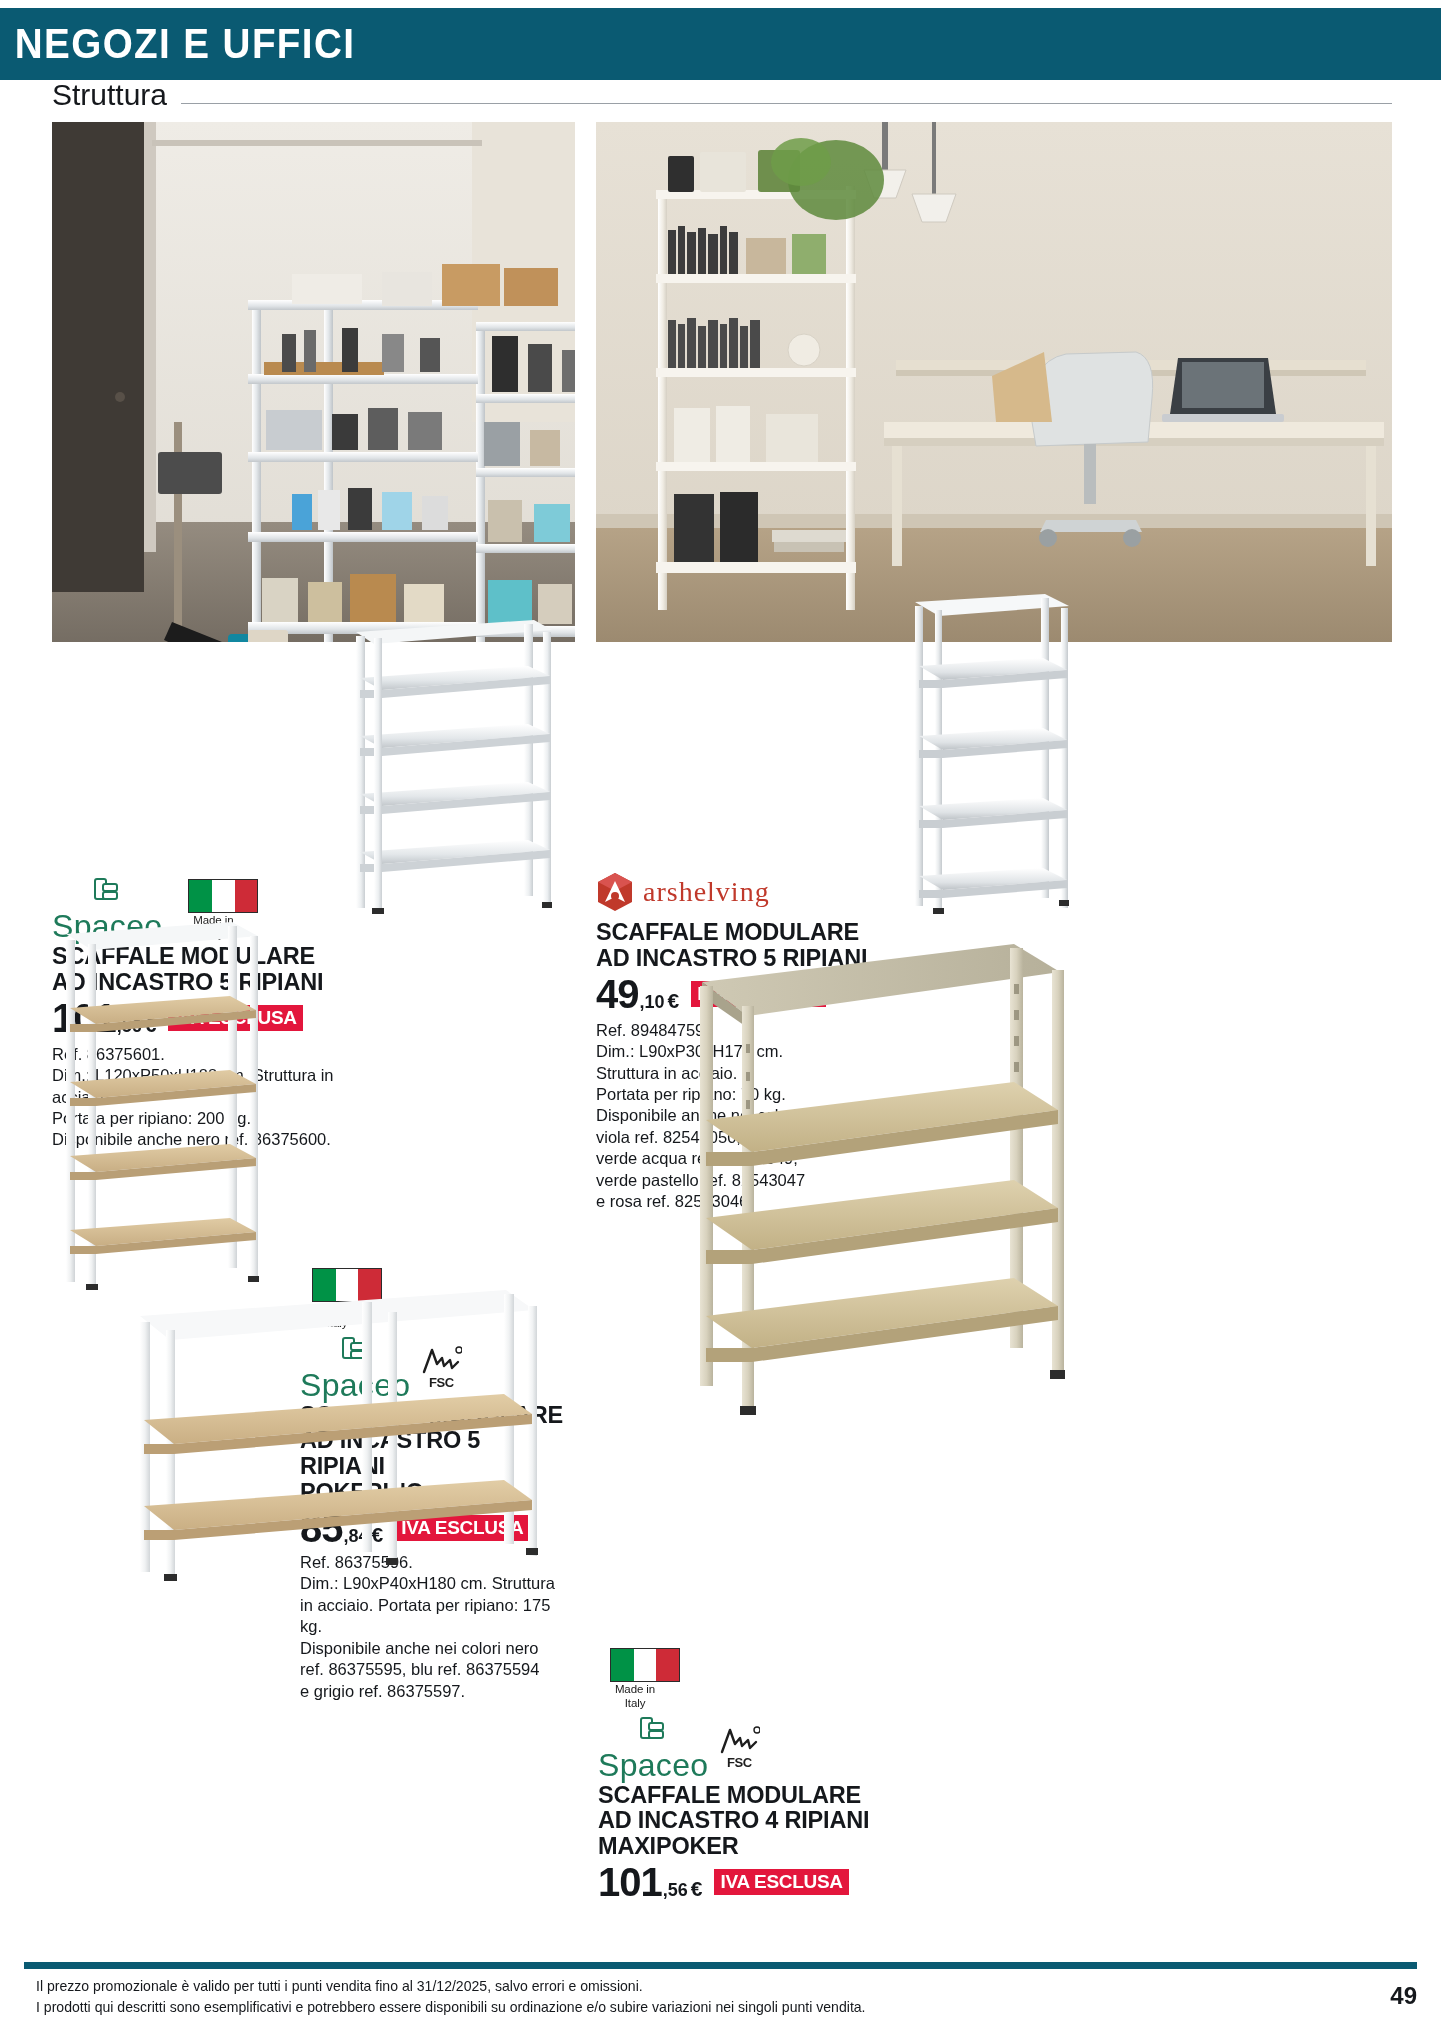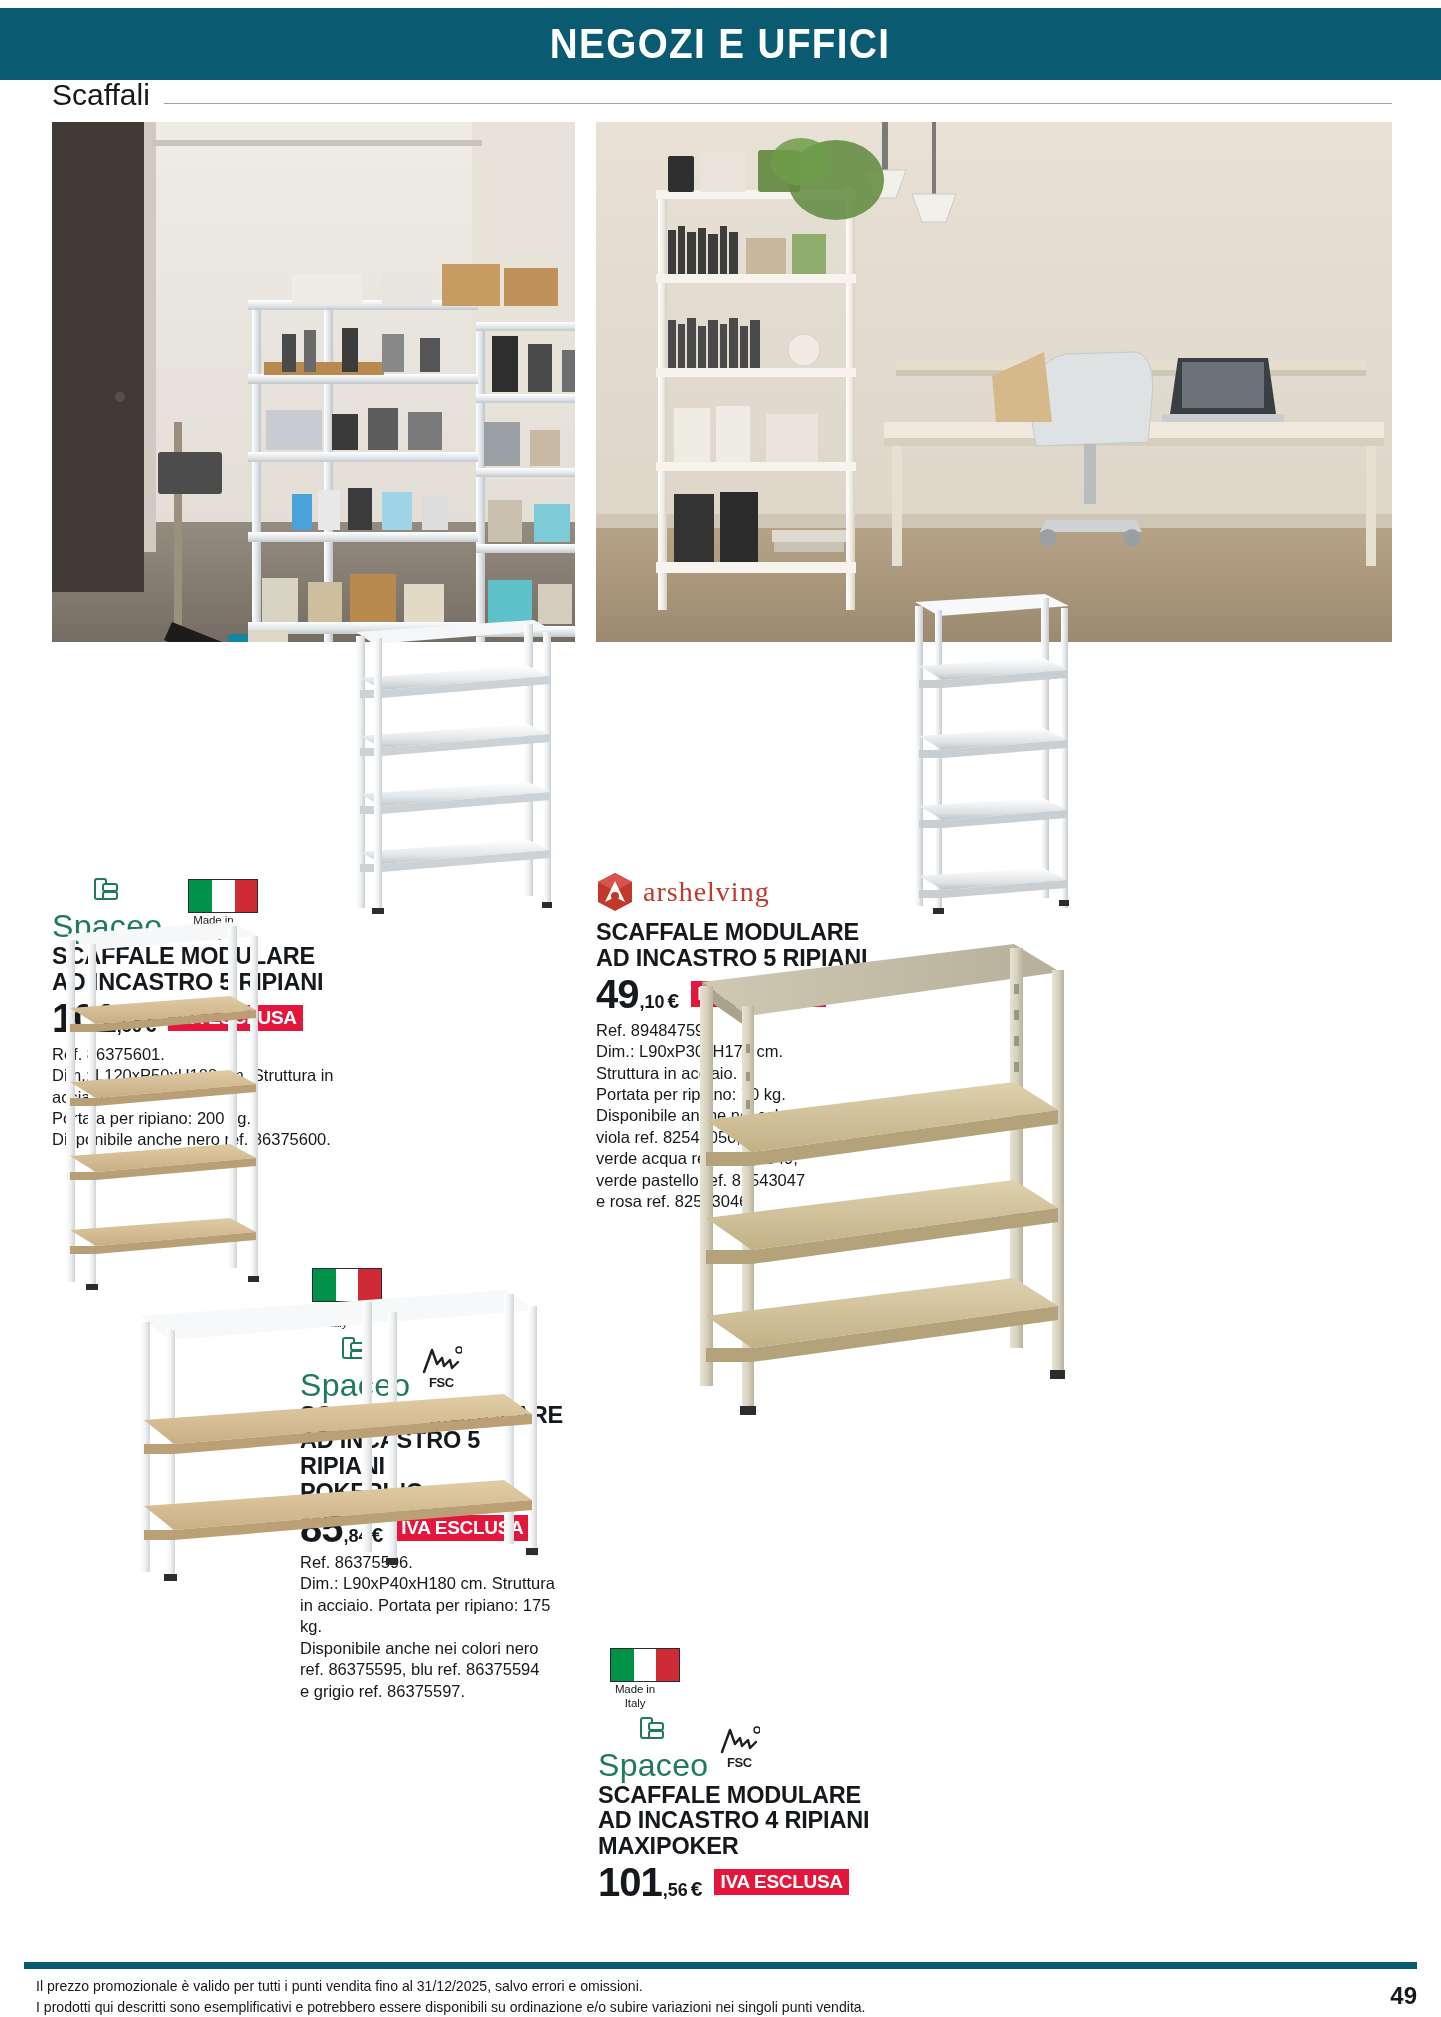--- a/index.html
+++ b/index.html
@@ -18,21 +18,20 @@
   }
 
   
   .banner {
     position: absolute;
     left: 0; top: 8px;
     width: 1441px; height: 72px;
     background: #0a5a72;
     display: flex;
     align-items: center;
-    justify-content: center;
   }
   .banner-title {
     color: #ffffff;
     font-size: 42px;
     font-weight: bold;
     letter-spacing: 1.5px;
     font-family: "Liberation Sans", sans-serif;
     transform: scaleX(0.92);
   }
 
@@ -231,21 +230,21 @@
 </head>
 <body>
 
 <div class="page">
 
   <div class="banner">
     <div class="banner-title">NEGOZI E UFFICI</div>
   </div>
 
   <div class="section-title-wrap">
-    <div class="section-title">Scaffali</div>
+    <div class="section-title">Struttura</div>
     <div class="section-rule"></div>
   </div>
 
   <div class="photo" id="photo-garage">
     <svg width="523" height="520" viewBox="0 0 523 520">
       <defs>
         <linearGradient id="gWall" x1="0" y1="0" x2="0" y2="1">
           <stop offset="0" stop-color="#efece6"></stop>
             <stop offset="1" stop-color="#e2ded6"></stop>
         </linearGradient>

